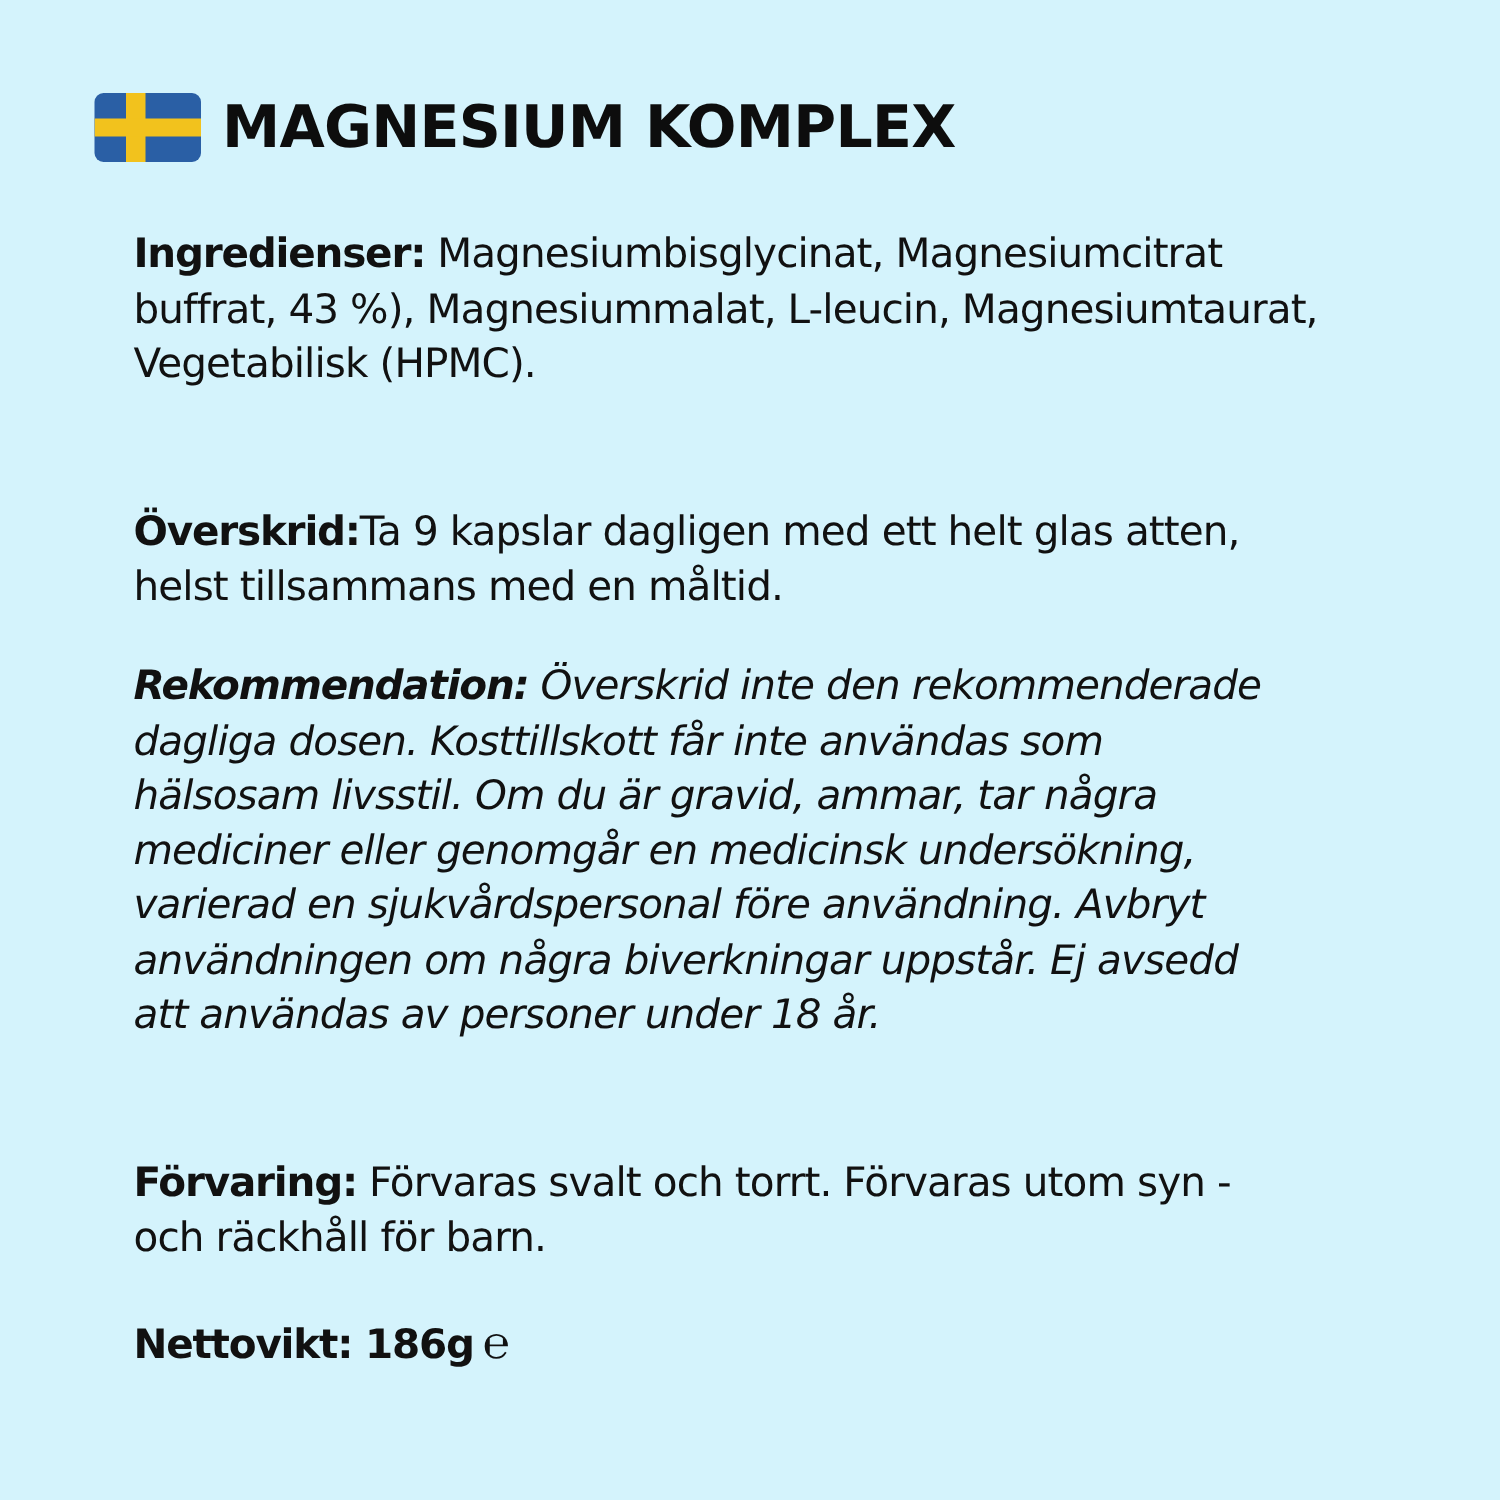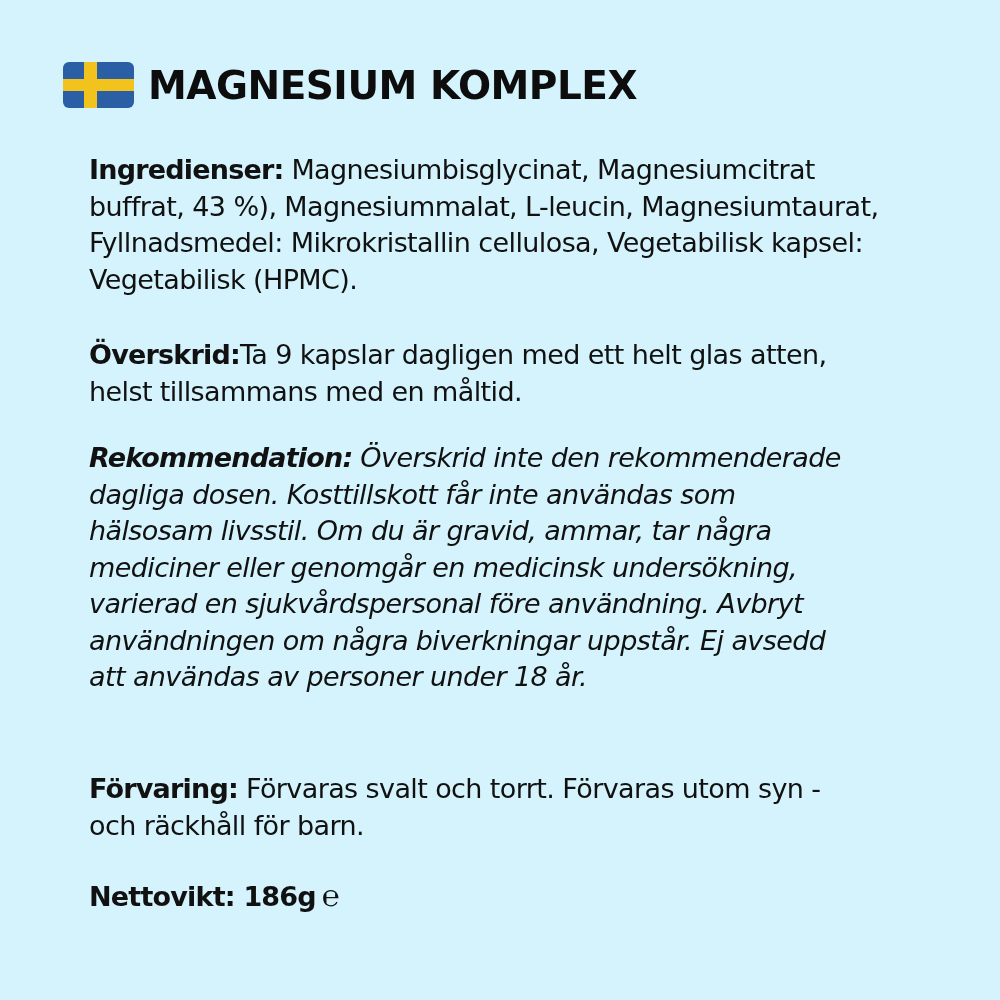--- a/index.html
+++ b/index.html
@@ -95,21 +95,20 @@
   <div class="flag">
     <div class="v"></div>
     <div class="h"></div>
   </div>
   <div class="title">MAGNESIUM KOMPLEX</div>
 </div>
 
 <div class="section" id="sec-ingredients">
   <span class="line"><span class="label">Ingredienser:</span><span> Magnesiumbisglycinat, Magnesiumcitrat</span></span>
   <span class="line">buffrat, 43 %), Magnesiummalat, L-leucin, Magnesiumtaurat,</span>
-  <span class="line">Fyllnadsmedel: Mikrokristallin cellulosa, Vegetabilisk kapsel:</span>
   <span class="line">Vegetabilisk (HPMC).</span>
 </div>
 
 <div class="section" id="sec-usage">
   <span class="line"><span class="label">Överskrid:</span><span>Ta 9 kapslar dagligen med ett helt glas atten,</span></span>
   <span class="line">helst tillsammans med en måltid.</span>
 </div>
 
 <div class="section" id="sec-recommendation">
   <span class="line"><span class="label">Rekommendation:</span><span> Överskrid inte den rekommenderade</span></span>

